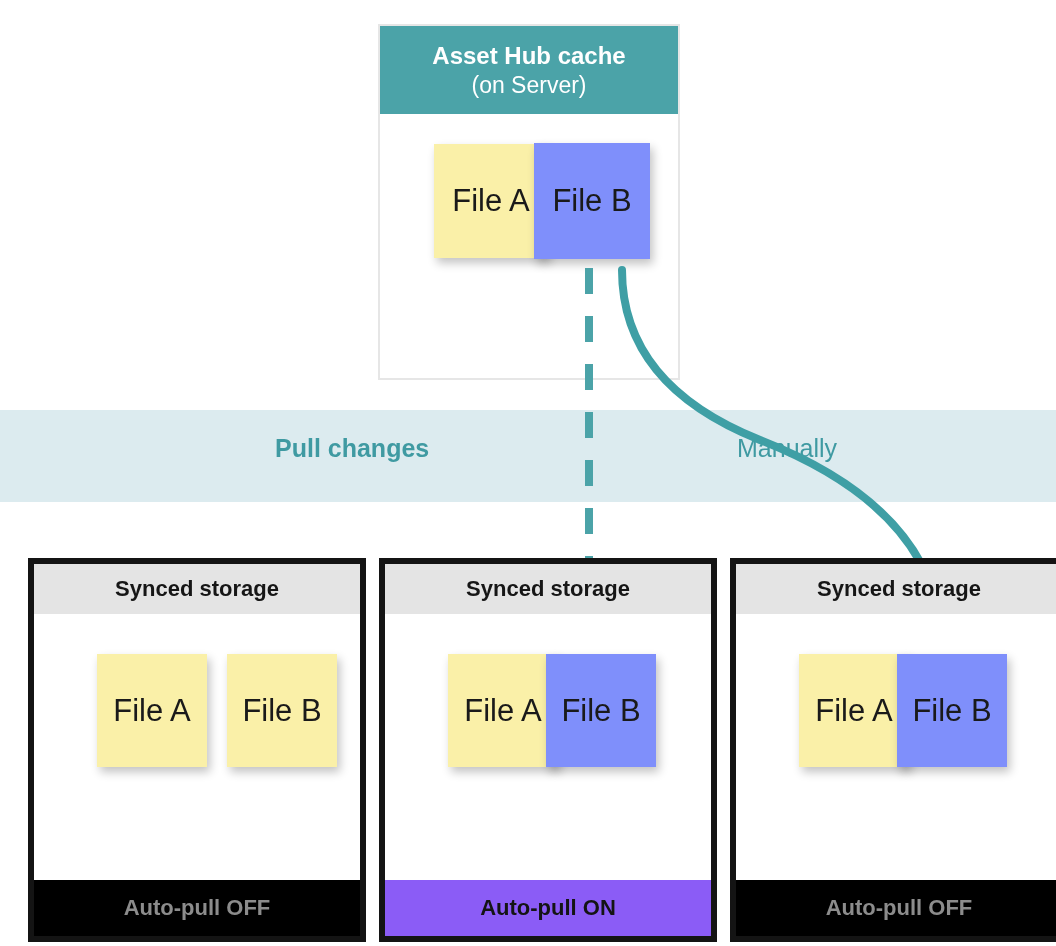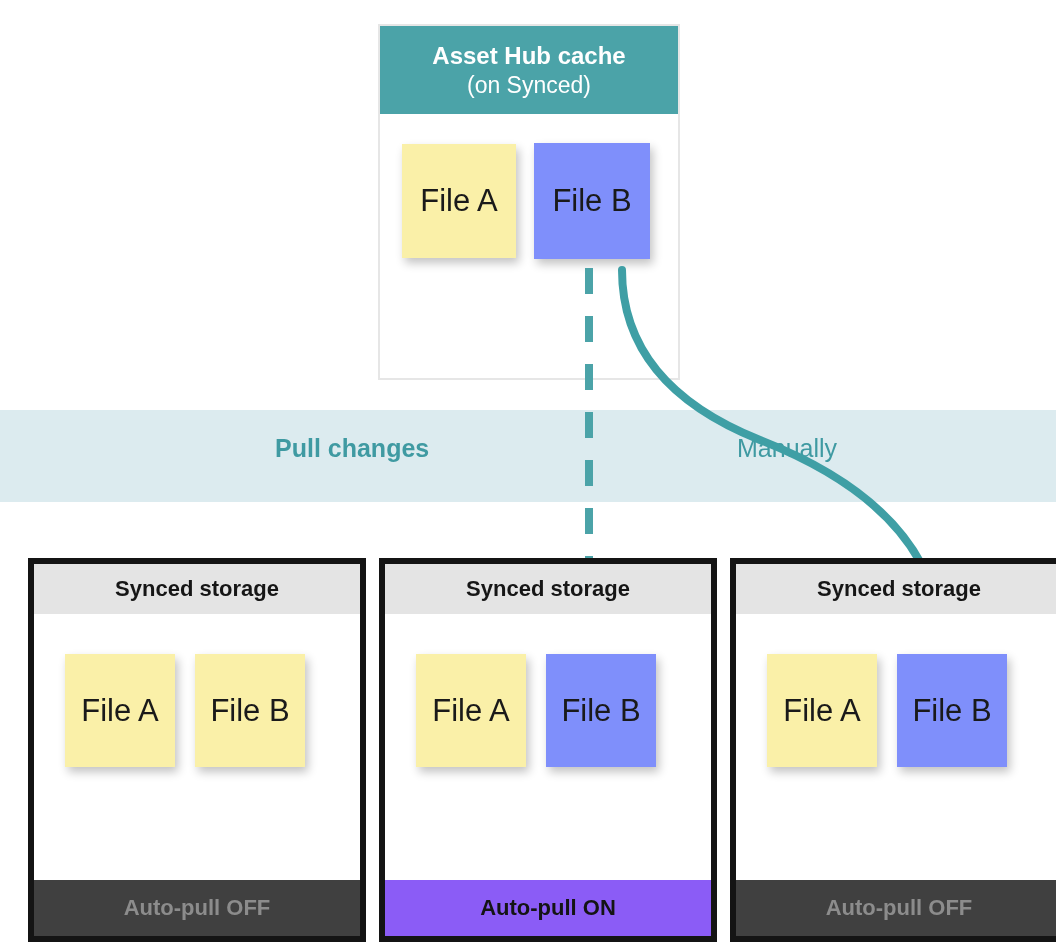--- a/index.html
+++ b/index.html
@@ -53,21 +53,21 @@
   .cache-sub   { font-size: 23px; font-weight: normal; }
 
   
   .note {
     position: absolute;
     display: flex; align-items: center; justify-content: center;
     font-size: 31px;
     color: #1a1a1a;
     box-shadow: 3px 5px 9px rgba(0,0,0,0.24);
   }
-  .note.yellow { background: #faf0a8; }
+  .note.yellow { background: #faf0a8; margin-left: 32px; }
   .note.blue   { background: #7f8ffb; }
 
   
   #cache-note-a { left: 402px; top: 144px; width: 114px; height: 114px; }
   #cache-note-b { left: 534px; top: 143px; width: 116px; height: 116px; }
 
   
   .storage-box {
     position: absolute;
     top: 558px;
@@ -87,21 +87,21 @@
     display: flex; align-items: center; justify-content: center;
     font-size: 22px; font-weight: bold; color: #161616;
   }
   .storage-footer {
     position: absolute;
     left: 0; bottom: 0;
     width: 100%; height: 56px;
     display: flex; align-items: center; justify-content: center;
     font-size: 22px; font-weight: bold;
   }
-  .storage-footer.off { background: #404040; color: #8c8c8c; }
+  .storage-footer.off { background: #000000; color: #8c8c8c; }
   .storage-footer.on  { background: #8b5cf6; color: #141414; }
 
   .storage-note {
     position: absolute;
     top: 90px;
     width: 110px; height: 113px;
   }
   .storage-note.slot1 { left: 31px; }
   .storage-note.slot2 { left: 161px; }
 
@@ -116,21 +116,21 @@
 </head>
 <body>
 
 <div id="stage">
 
   <div class="band"></div>
 
   <div class="cache-box">
     <div class="cache-header">
       <div class="cache-title">Asset Hub cache</div>
-      <div class="cache-sub">(on Synced)</div>
+      <div class="cache-sub">(on Server)</div>
     </div>
   </div>
 
   <div class="note yellow" id="cache-note-a">File A</div>
   <div class="note blue" id="cache-note-b">File B</div>
 
   <div class="band-label bold" id="lbl-pull">Pull changes</div>
   <div class="band-label" id="lbl-manual">Manually</div>
 
   <svg id="arrows" viewBox="0 0 1056 946">

